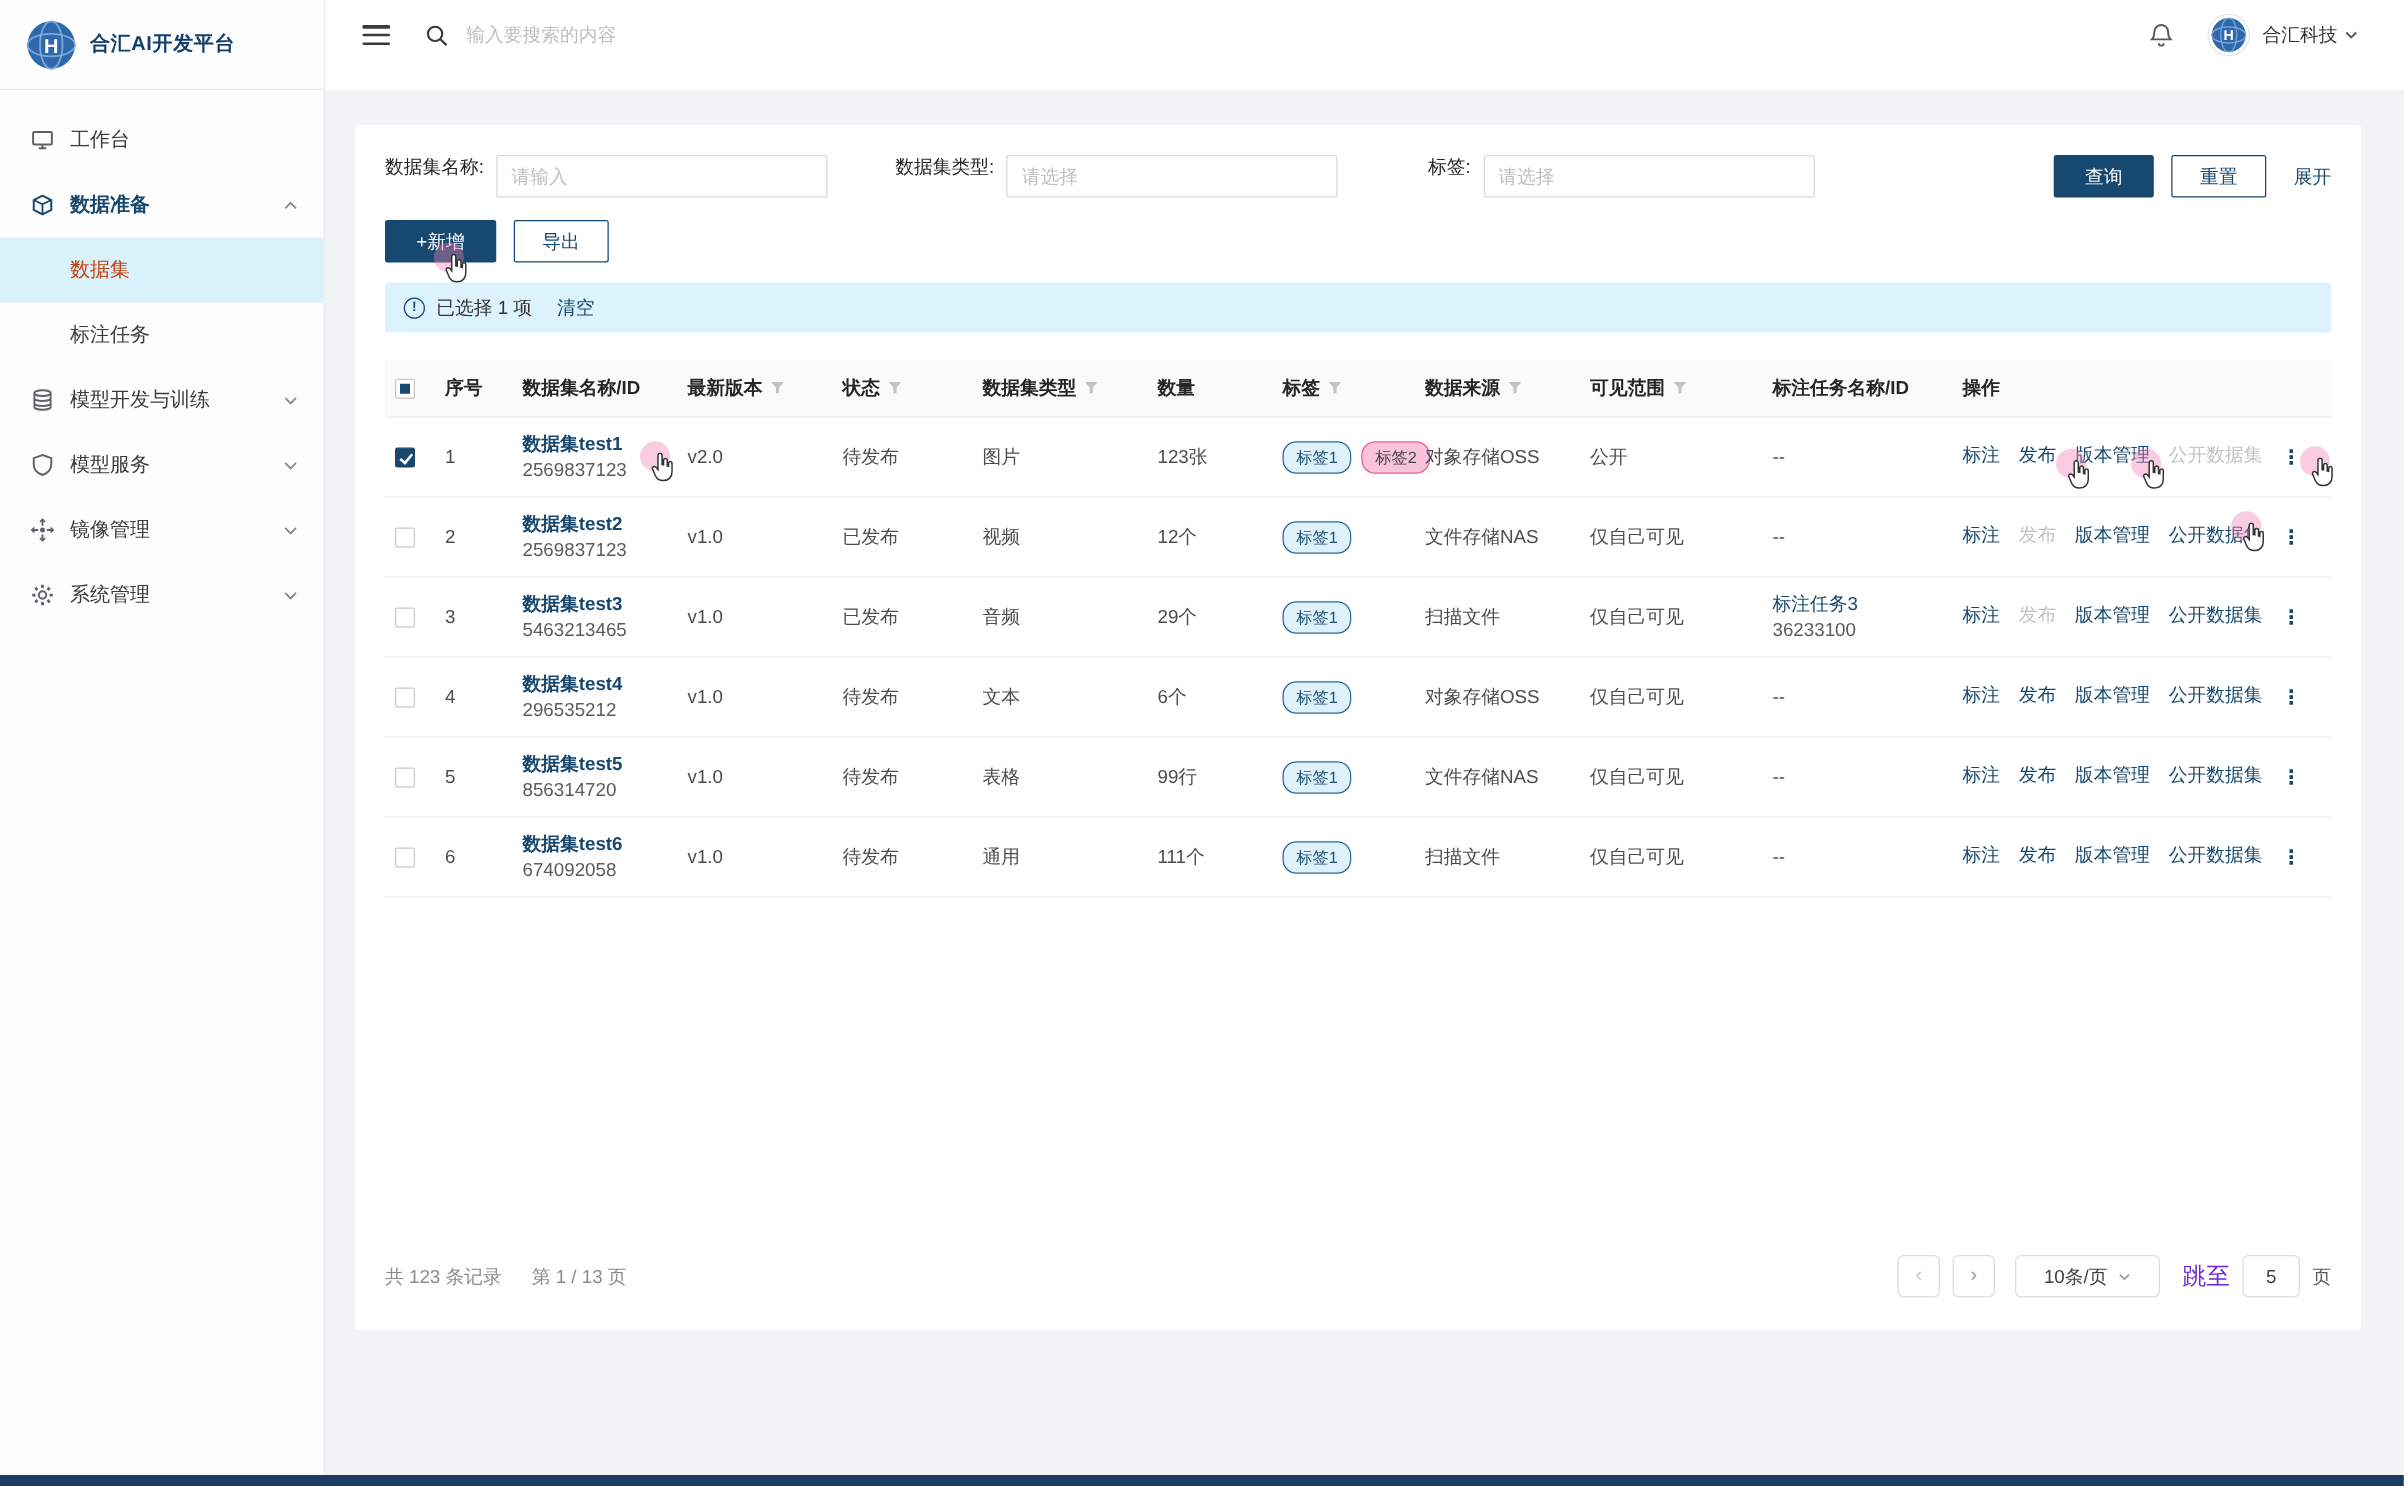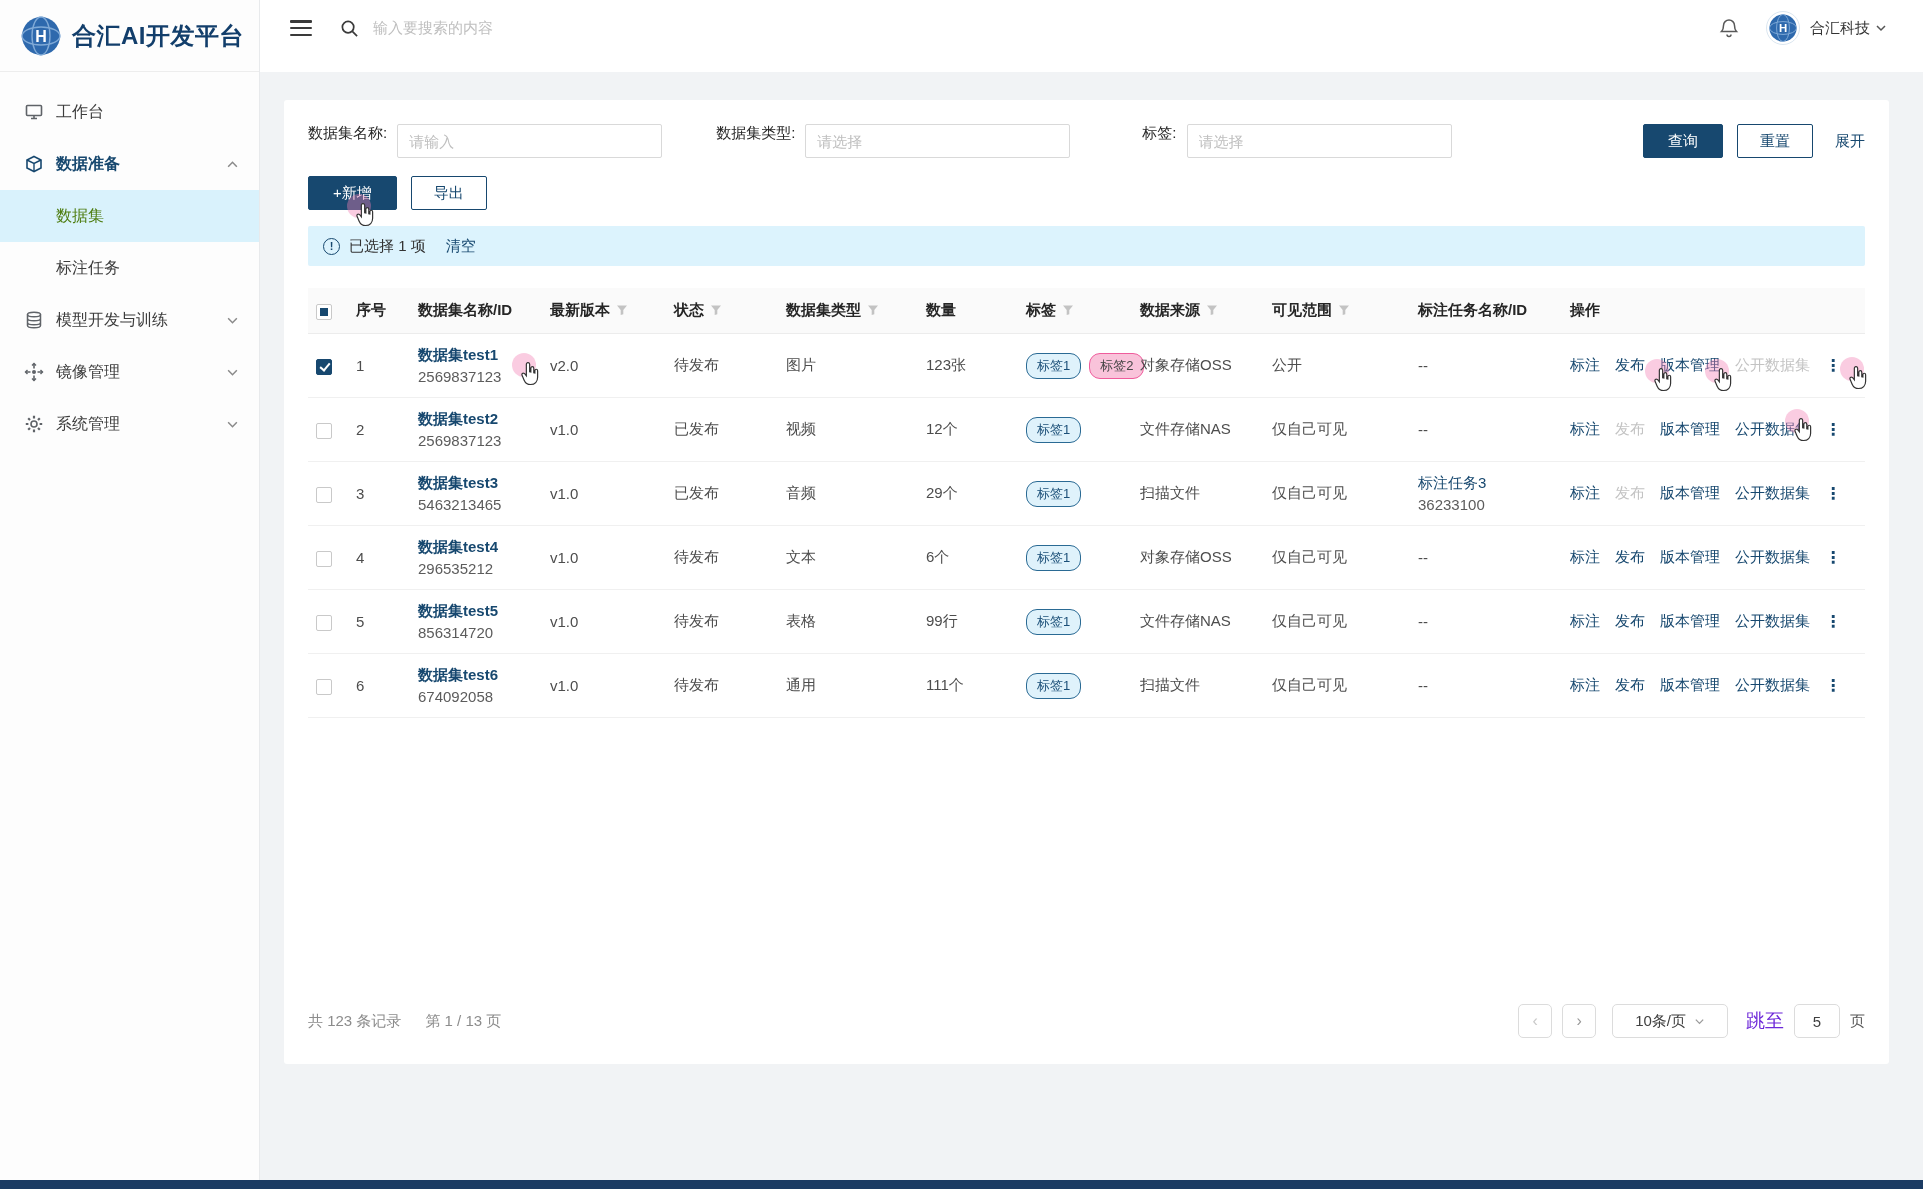--- a/index.html
+++ b/index.html
@@ -3,29 +3,29 @@
 <meta charset="utf-8">
 <style>
   * { margin:0; padding:0; box-sizing:border-box; }
   html,body { width:1923px; height:1189px; overflow:hidden; background:#f1f3f5;
     font-family:"Liberation Sans","DejaVu Sans",sans-serif; }
 
   
   .sidebar { position:absolute; left:0; top:0; width:260px; height:1181px; background:#fdfdfd;
     border-right:1px solid #e8eaec; z-index:5; }
   .logo-row { height:72px; display:flex; align-items:center; padding-left:20px; border-bottom:1px solid #ededed; }
-  .logo-title { font-size:24px; font-weight:bold; color:#123e6b; margin-left:10px; letter-spacing:.5px; }
+  .logo-title { font-size:16px; font-weight:bold; color:#123e6b; margin-left:10px; letter-spacing:.5px; }
   .menu { padding-top:14px; }
   .menu-item { height:52px; display:flex; align-items:center; padding:0 20px 0 24px; cursor:pointer; }
   .menu-item .mi-icon { width:20px; height:20px; margin-right:12px; flex:0 0 20px; }
   .menu-item .mi-label { font-size:16px; color:#3c3c3c; }
   .menu-item.section-active .mi-label { color:#17486f; font-weight:bold; }
   .menu-item .chev { margin-left:auto; }
   .submenu-item { height:52px; display:flex; align-items:center; padding-left:56px; font-size:16px; color:#3c3c3c; cursor:pointer; }
-  .submenu-item.active { background:#d9f2fc; color:#4d7c0f; }
+  .submenu-item.active { background:#d9f2fc; color:#c2410c; }
 
   
   .topbar { position:absolute; left:260px; top:0; right:0; height:72px; background:#fff; display:flex; align-items:center; padding:0 36px 16px 30px; }
   .hamburger { width:22px; height:16px; display:flex; flex-direction:column; justify-content:space-between; cursor:pointer; }
   .hamburger span { display:block; height:2.5px; background:#3a3a3a; border-radius:1px; }
   .search-wrap { display:flex; align-items:center; margin-left:28px; }
   .search-ph { font-size:15px; color:#bfbfbf; margin-left:14px; width:420px; }
   .top-right { margin-left:auto; display:flex; align-items:center; }
   .avatar { width:34px; height:34px; border-radius:50%; overflow:hidden; margin:0 10px 0 26px; border:1px solid #dbe6f0; background:#fff; display:flex; align-items:center; justify-content:center; cursor:pointer; }
   .user-name { font-size:15px; color:#333; display:flex; align-items:center; cursor:pointer; }
@@ -154,20 +154,29 @@
           <ellipse cx="10" cy="4.5" rx="6.5" ry="2.3" fill="none" stroke="#5f6368" stroke-width="1.5"></ellipse>
           <path d="M3.5 4.5v4c0 1.3 2.9 2.3 6.5 2.3s6.5-1 6.5-2.3v-4M3.5 8.5v4c0 1.3 2.9 2.3 6.5 2.3s6.5-1 6.5-2.3v-4M3.5 12.5v3c0 1.3 2.9 2.3 6.5 2.3s6.5-1 6.5-2.3v-3" fill="none" stroke="#5f6368" stroke-width="1.5"></path>
         </svg>
       <span class="mi-label">模型开发与训练</span>
       <svg class="chev" width="13" height="13" viewBox="0 0 12 12">
           <path d="M2 4l4 4 4-4" fill="none" stroke="#8a8a8a" stroke-width="1.4"></path>
         </svg>
     </div>
     <div class="menu-item">
       <svg class="mi-icon" viewBox="0 0 20 20">
+          <path d="M10 2l7 2.5v5c0 4.2-2.8 7-7 8.5-4.2-1.5-7-4.3-7-8.5v-5z" fill="none" stroke="#5f6368" stroke-width="1.6"></path>
+        </svg>
+      <span class="mi-label">模型服务</span>
+      <svg class="chev" width="13" height="13" viewBox="0 0 12 12">
+          <path d="M2 4l4 4 4-4" fill="none" stroke="#8a8a8a" stroke-width="1.4"></path>
+        </svg>
+    </div>
+    <div class="menu-item">
+      <svg class="mi-icon" viewBox="0 0 20 20">
           <circle cx="10" cy="10" r="2" fill="#5f6368"></circle>
           <path d="M10 1.5v5M10 13.5v5M1.5 10h5M13.5 10h5" stroke="#5f6368" stroke-width="1.6"></path>
           <path d="M8 3.5 10 1.5l2 2M8 16.5l2 2 2-2M3.5 8l-2 2 2 2M16.5 8l2 2-2 2" fill="none" stroke="#5f6368" stroke-width="1.4"></path>
         </svg>
       <span class="mi-label">镜像管理</span>
       <svg class="chev" width="13" height="13" viewBox="0 0 12 12">
           <path d="M2 4l4 4 4-4" fill="none" stroke="#8a8a8a" stroke-width="1.4"></path>
         </svg>
     </div>
     <div class="menu-item">

